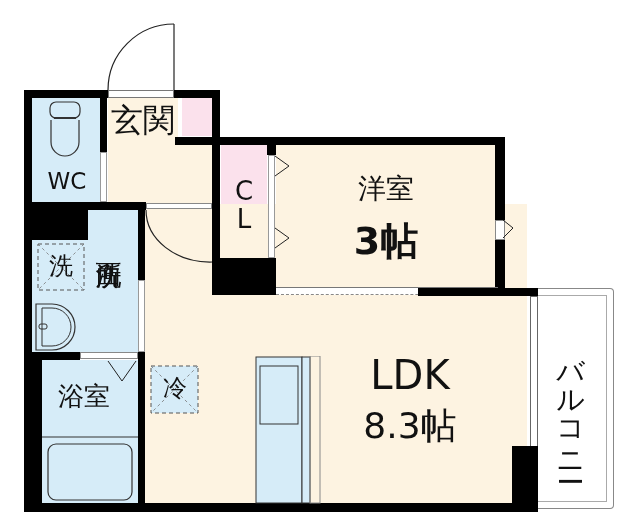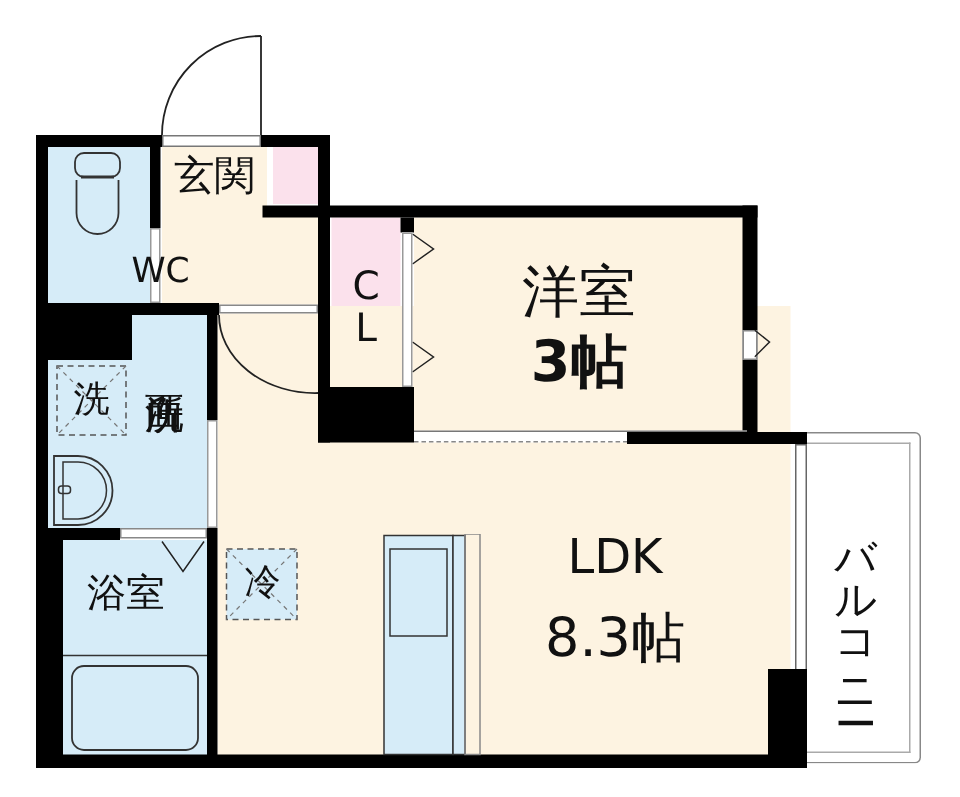--- a/index.html
+++ b/index.html
@@ -100,25 +100,25 @@
   <rect x="1" y="1" width="46" height="146" fill="#d6ecf8" stroke="#333" stroke-width="1"></rect>
   <rect x="5" y="10" width="38" height="58" fill="none" stroke="#333" stroke-width="1"></rect>
   <rect x="47" y="1" width="8" height="146" fill="#d6ecf8" stroke="#333" stroke-width="1"></rect>
   <rect x="55" y="0" width="10" height="147" fill="none" stroke="#888" stroke-width="1"></rect>
 </svg>
 
 <div class="abs" style="left:538px;top:288px;width:76px;height:221px;border:1px solid #888;border-left:none;border-radius:0 4px 4px 0;background:#fff;">
   <div class="abs" style="left:0;top:6px;right:6px;bottom:6px;border:1px solid #aaa;border-left:none;"></div>
 </div>
 
-<div class="lbl" style="left:108px;top:104px;width:70px;font-size:27px;">玄関</div>
-<div class="lbl" style="left:32px;top:170px;width:70px;font-size:23px;padding-left:40px;">WC</div>
+<div class="lbl" style="left:108px;top:104px;width:70px;font-size:32px;">玄関</div>
+<div class="lbl" style="left:32px;top:170px;width:70px;font-size:23px;">WC</div>
 <div class="lbl" style="left:221px;top:178px;width:46px;font-size:26px;">C</div>
 <div class="lbl" style="left:221px;top:206px;width:46px;font-size:26px;">L</div>
-<div class="lbl" style="left:316px;top:175px;width:140px;font-size:38px;">洋室</div>
+<div class="lbl" style="left:316px;top:175px;width:140px;font-size:28px;">洋室</div>
 <div class="lbl" style="left:316px;top:222px;width:140px;font-size:38px;font-weight:bold;">3帖</div>
 <div class="lbl" style="left:37px;top:254px;width:48px;font-size:24px;">洗</div>
 <div class="lbl vert" style="left:96px;top:242px;font-size:26px;">洗面所</div>
 <div class="lbl" style="left:42px;top:383px;width:84px;font-size:26px;">浴室</div>
 <div class="lbl" style="left:150px;top:376px;width:50px;font-size:24px;">冷</div>
-<div class="lbl" style="left:340px;top:355px;width:140px;font-size:32px;">LDK</div>
+<div class="lbl" style="left:340px;top:355px;width:140px;font-size:40px;">LDK</div>
 <div class="lbl" style="left:330px;top:408px;width:160px;font-size:36px;">8.3帖</div>
 <div class="lbl vert" style="left:556px;top:340px;font-size:28px;">バルコニー</div>
 
 </body></html>

